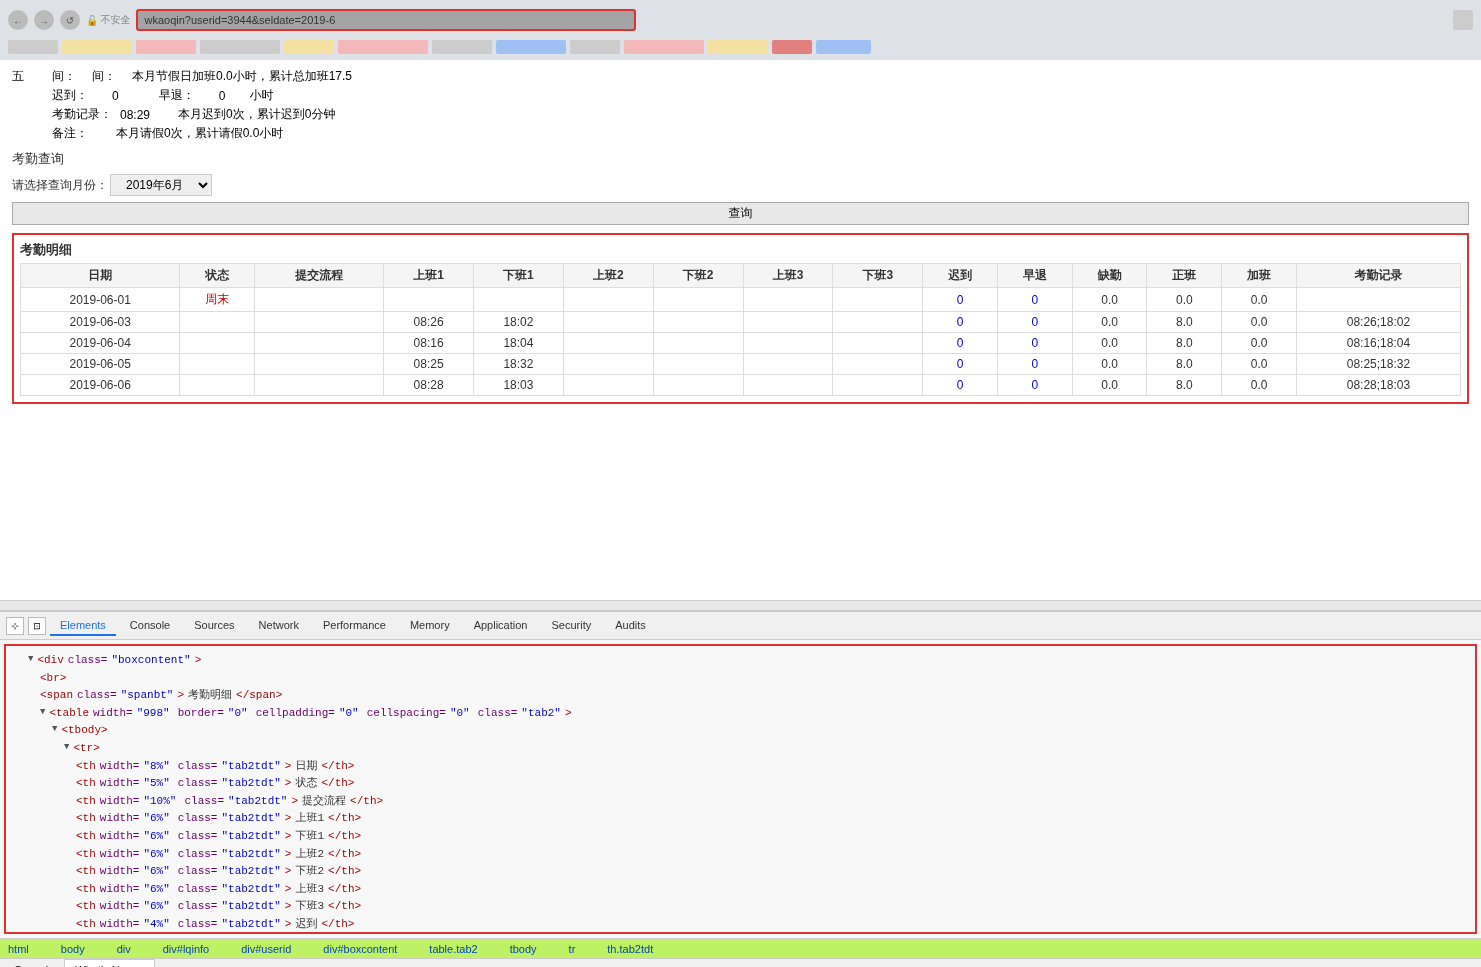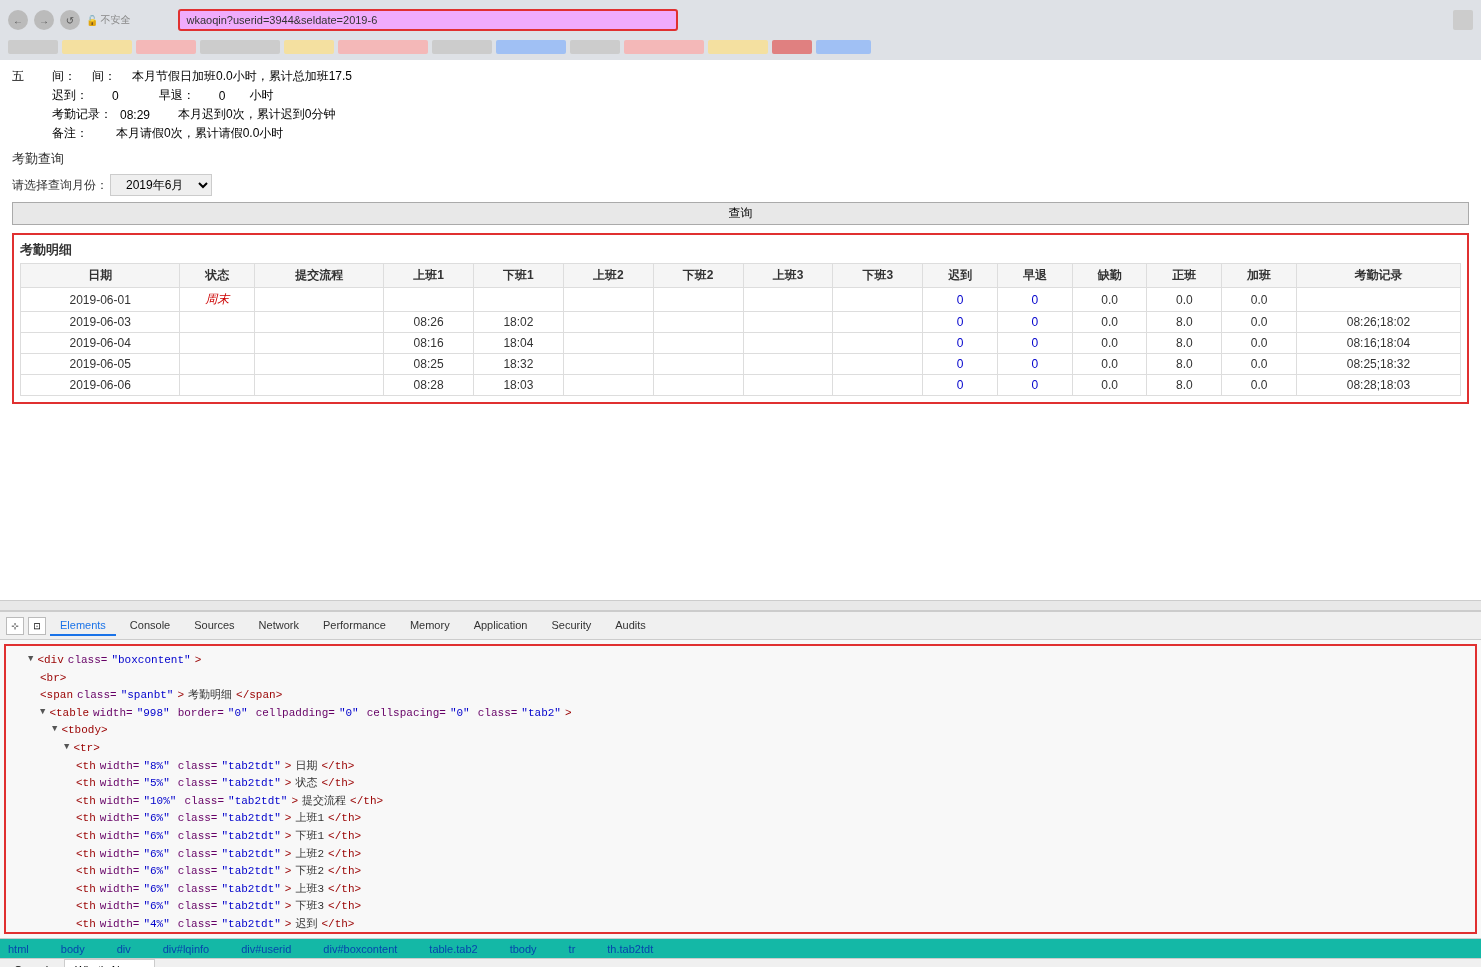--- a/index.html
+++ b/index.html
@@ -27,24 +27,23 @@
       font-size: 10px; color: #555; cursor: pointer;
       border: none;
     }
     .url-bar {
       flex: 1;
       height: 22px;
       border: 2px solid #e03030;
       border-radius: 3px;
       padding: 0 6px;
       font-size: 11px;
-      background: #f0abfc;
+      background: #a3a3a3;
       color: #333;
       max-width: 500px;
-      margin-left: 42px;
     }
     .insecure-badge {
       font-size: 10px;
       color: #888;
       display: flex; align-items: center; gap: 2px;
     }
     .bookmark-bar {
       display: flex;
       gap: 4px;
       padding: 2px 0;
@@ -112,21 +111,21 @@
       color: #333;
       white-space: nowrap;
     }
     table.att-table td {
       border: 1px solid #ddd;
       padding: 3px 4px;
       text-align: center;
       color: #333;
     }
     table.att-table td.link { color: #0645ad; cursor: pointer; }
-    table.att-table td.red-num { color: #cc0000; font-style: italic; }
+    table.att-table td.red-num { color: #cc0000; }
     table.att-table td.blue-num { color: #0000cc; }
     table.att-table td.date { white-space: nowrap; }
 
     .scrollbar-h {
       height: 10px;
       background: #e8e8e8;
       border-top: 1px solid #ccc;
     }
 
     
@@ -189,21 +188,21 @@
     .indent-1 { padding-left: 12px; }
     .indent-2 { padding-left: 24px; }
     .indent-3 { padding-left: 36px; }
     .indent-4 { padding-left: 48px; }
     .indent-5 { padding-left: 60px; }
     .triangle { display: inline-block; font-size: 9px; color: #555; cursor: pointer; }
 
     
     .devtools-breadcrumb {
       height: 20px;
-      background: #14b8a6;
+      background: #bef264;
       border-top: 1px solid #ccc;
       display: flex;
       align-items: center;
       padding: 0 8px;
       font-size: 11px;
       color: #555;
       gap: 16px;
       overflow: hidden;
     }
     .bread-item { color: #0645ad; cursor: pointer; white-space: nowrap; }

